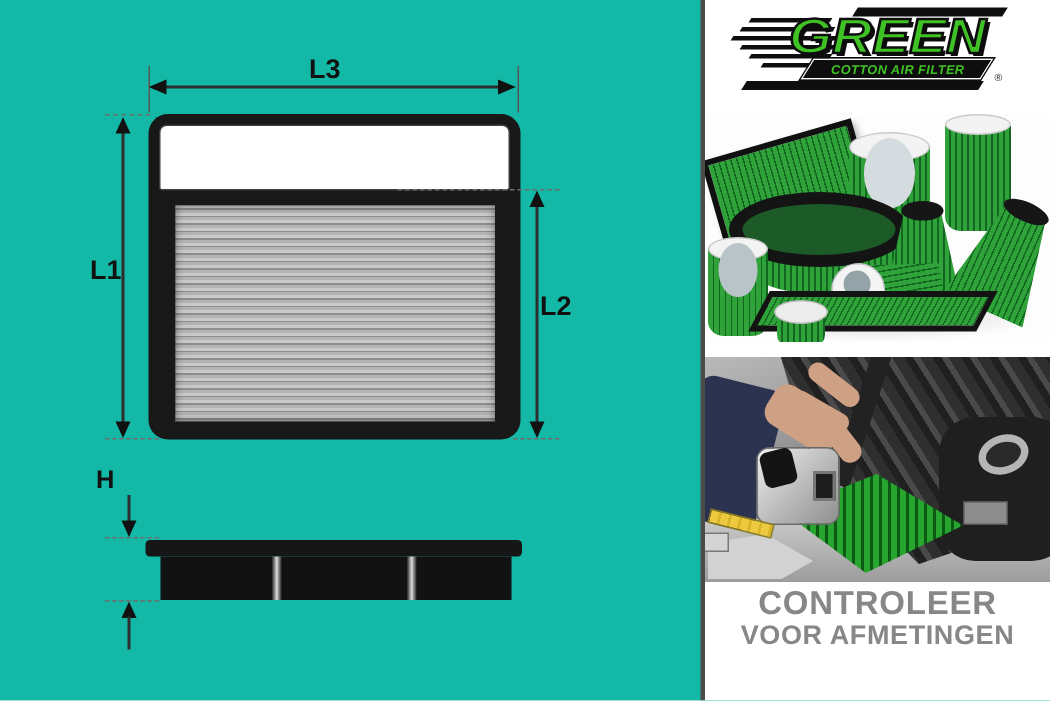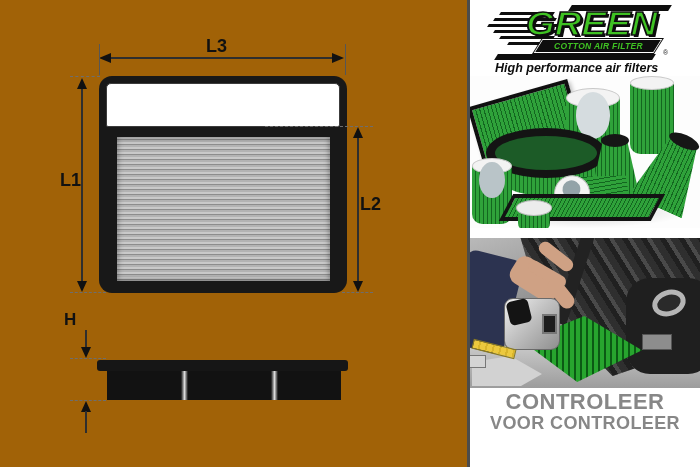--- a/index.html
+++ b/index.html
@@ -1,18 +1,18 @@
 <!DOCTYPE html>
 <html><head>
 <meta charset="utf-8">
 <style>
   * { margin:0; padding:0; box-sizing:border-box; }
   html,body { background:#fff; }
   body { font-family:"Liberation Sans", sans-serif; }
-  #stage { position:relative; width:700px; height:467px; background:#a16207; overflow:hidden; }
+  #stage { position:relative; width:700px; height:467px; background:#14b8a6; overflow:hidden; }
 
   
   .abs { position:absolute; }
   .dim-label { position:absolute; font-weight:bold; color:#111; font-size:18px; font-family:"Liberation Sans",sans-serif; }
   .dline { position:absolute; background:#2e2e2e; }
   .dash-h { position:absolute; height:0; border-top:1px dashed #6e6e6e; }
   .tick-v { position:absolute; width:1px; background:#565656; }
   .arr { position:absolute; width:0; height:0; }
   .arr-up    { border-left:5px solid transparent; border-right:5px solid transparent; border-bottom:11px solid #111; }
   .arr-down  { border-left:5px solid transparent; border-right:5px solid transparent; border-top:11px solid #111; }
@@ -189,21 +189,20 @@
       <div class="speed" style="left:18px;top:21px;width:70px;"></div>
       <div class="speed" style="left:24px;top:27px;width:62px;"></div>
       <div class="speed" style="left:30px;top:33px;width:54px;"></div>
       <div class="speed" style="left:38px;top:39px;width:44px;"></div>
       <div class="logo-green" style="color: rgb(63, 194, 35);">GREEN</div>
       <div class="logo-band">
         <span style="color: rgb(63, 194, 35);">COTTON AIR FILTER</span>
       </div>
       <div class="logo-reg">®</div>
       <div class="logo-botbar"></div>
-      <div class="logo-tagline">High performance air filters</div>
     </div>
 
     <div class="photo-products">
       <div class="shadow" style="left:10px;top:118px;width:210px;height:34px;"></div>
 
       <div class="pf-panel gstripes-v"></div>
 
       <div class="cyl" style="left:96px;top:14px;width:54px;height:84px;">
         <div class="body gstripes-v" style="top:8px;height:76px;"></div>
         <div class="top" style="top:-2px;"></div>
@@ -269,16 +268,16 @@
       <div class="finger" style="left:74px;top:48px;width:34px;height:15px;transform:rotate(52deg);"></div>
       <div class="tape-box"></div>
       <div class="tape-knob"></div>
       <div class="tape-window"></div>
       <div class="tape-strip"></div>
       <div class="tape-tip"></div>
     </div>
 
     <div class="notice" style="color: rgb(135, 135, 135);">
       <div class="l1">CONTROLEER</div>
-      <div class="l3">VOOR CONTROLEER</div>
+      <div class="l3">VOOR AFMETINGEN</div>
     </div>
   </div>
 </div>
 
 </body></html>

